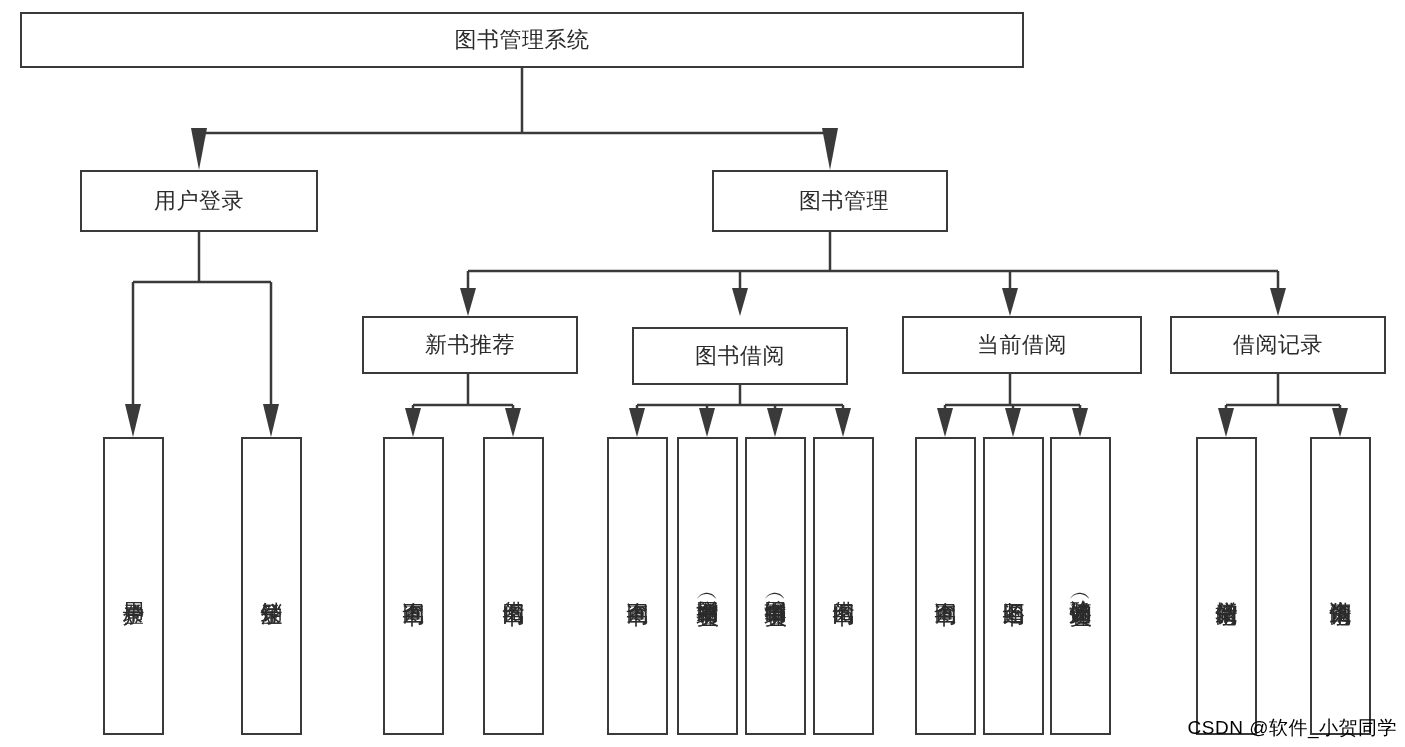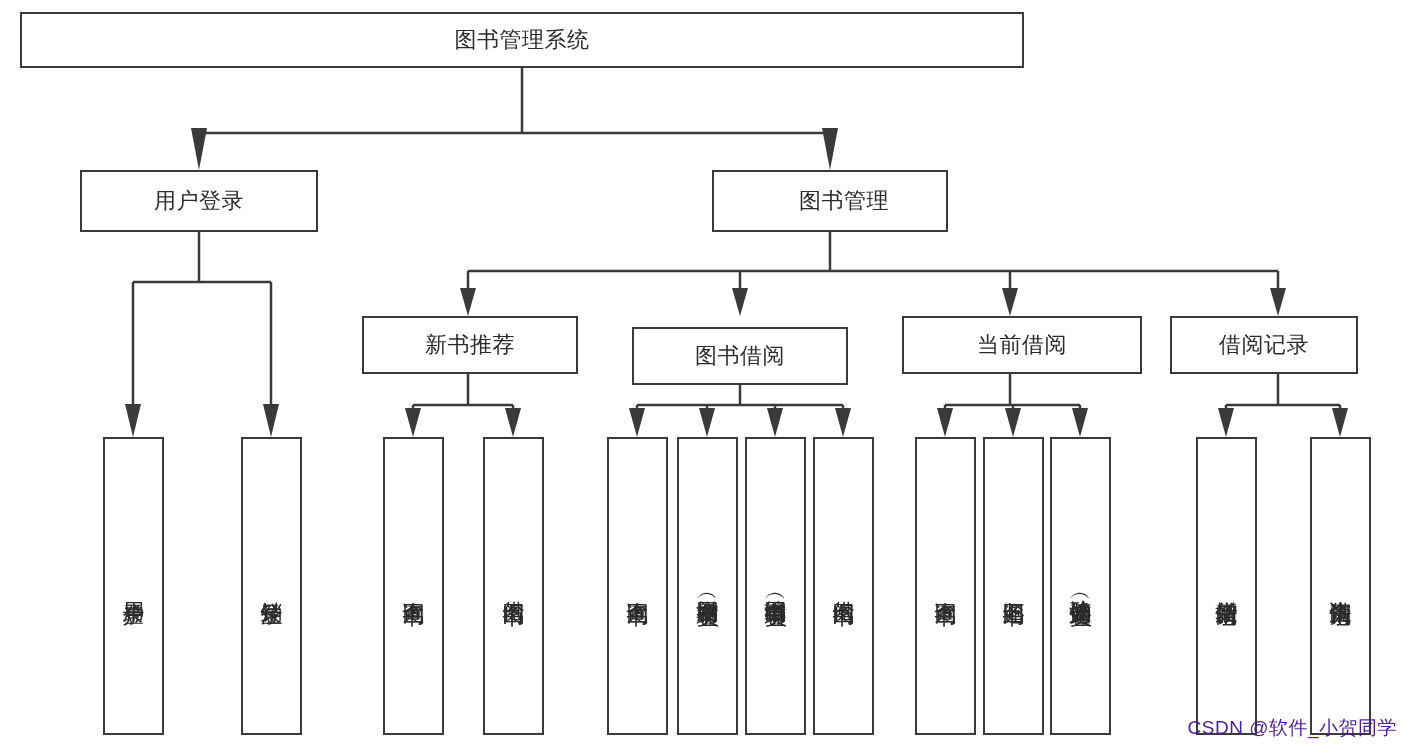--- a/index.html
+++ b/index.html
@@ -55,21 +55,21 @@
     align-items: center;
     justify-content: center;
     height: 100%;
     width: 100%;
   }
   .watermark {
     position: absolute;
     right: 8px;
     bottom: 6px;
     font-size: 19px;
-    color: #4c1d95;
+    color: #000000;
     letter-spacing: 0.5px;
     white-space: nowrap;
     pointer-events: none;
   }
 </style>
 </head>
 <body>
 
 <svg id="canvas" viewBox="0 0 1405 747" xmlns="http://www.w3.org/2000/svg">
   <defs>
@@ -167,21 +167,21 @@
 </div>
 
 <div class="node-box" style="left:632px; top:316px; width:216px; height:58px;margin-top:11px;">
   <span class="node-label-h">图书借阅</span>
 </div>
 
 <div class="node-box" style="left:902px; top:316px; width:240px; height:58px;">
   <span class="node-label-h">当前借阅</span>
 </div>
 
-<div class="node-box" style="left:1170px; top:316px; width:188px; height:58px;">
+<div class="node-box" style="left:1170px; top:316px; width:216px; height:58px;">
   <span class="node-label-h">借阅记录</span>
 </div>
 
 <div class="node-box leaf-box" style="left:103px; top:437px; width:61px; height:298px;">
   <span class="leaf-inner">
     <span class="node-label-v">用户登录</span>
   </span>
 </div>
 
 <div class="node-box leaf-box" style="left:241px; top:437px; width:61px; height:298px;">

